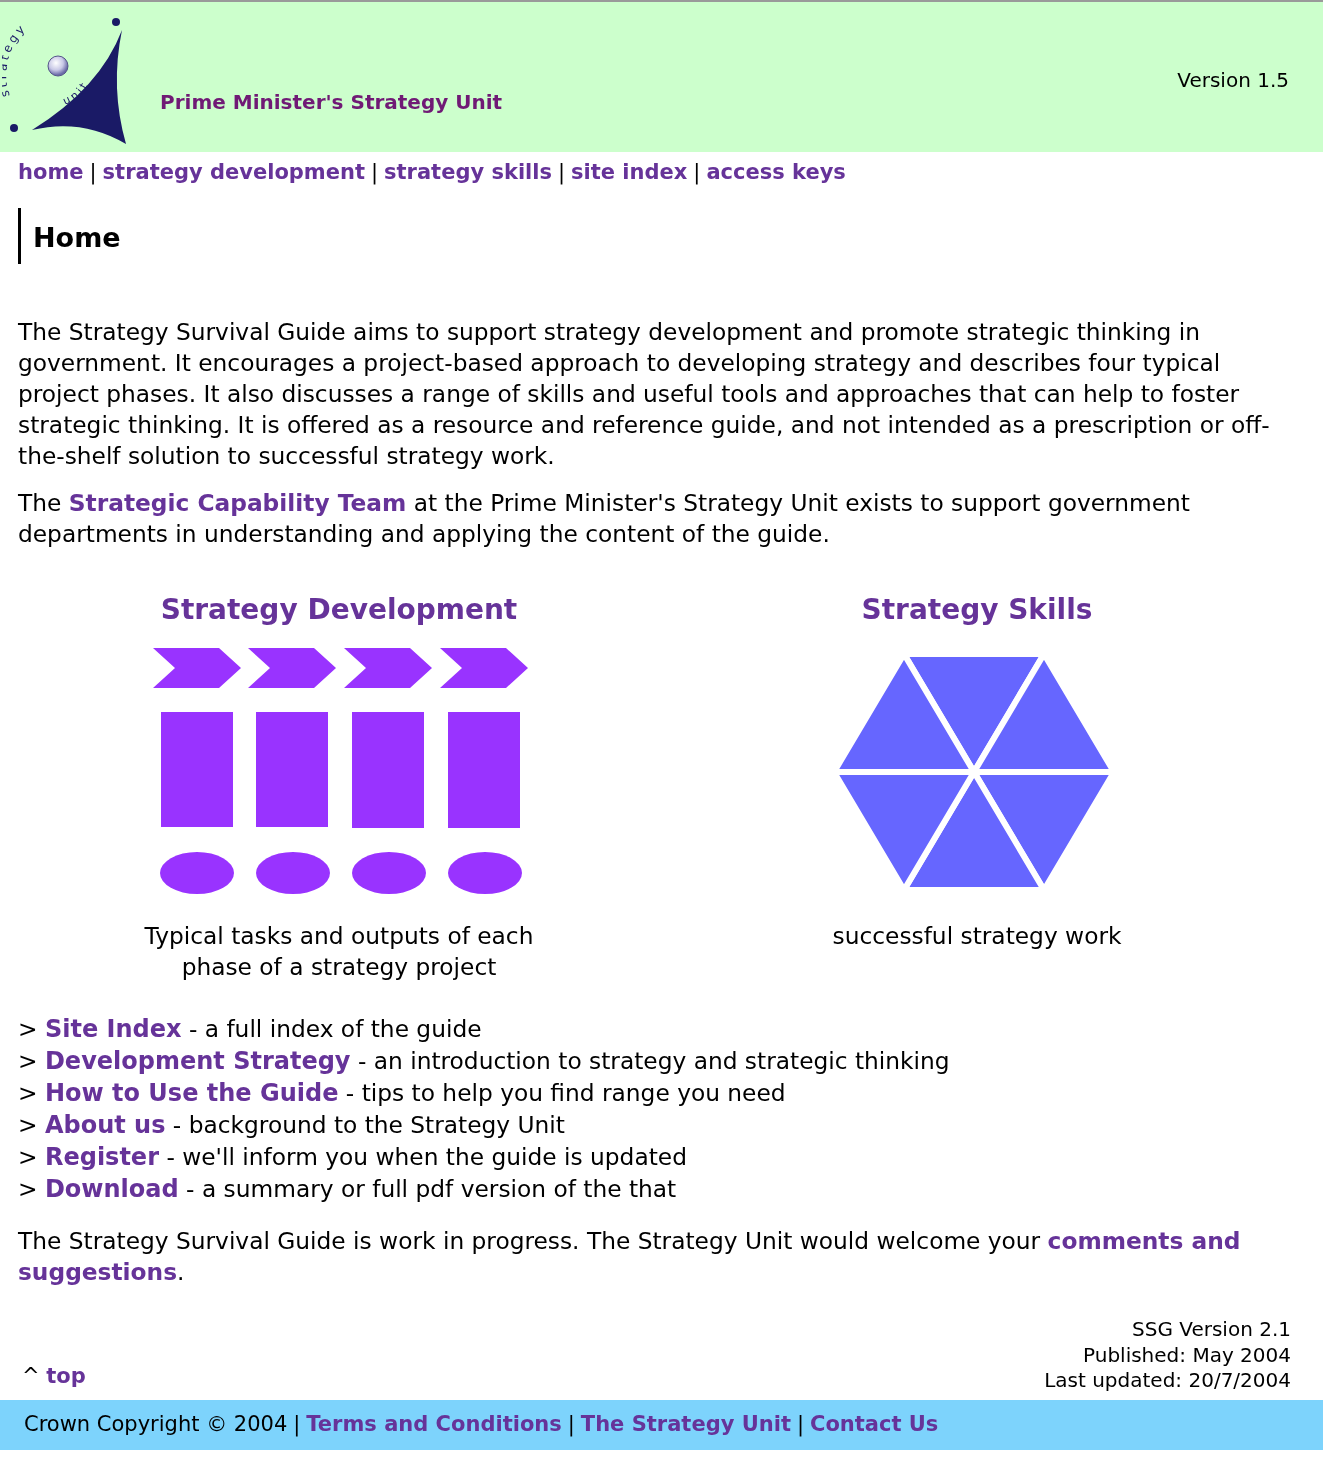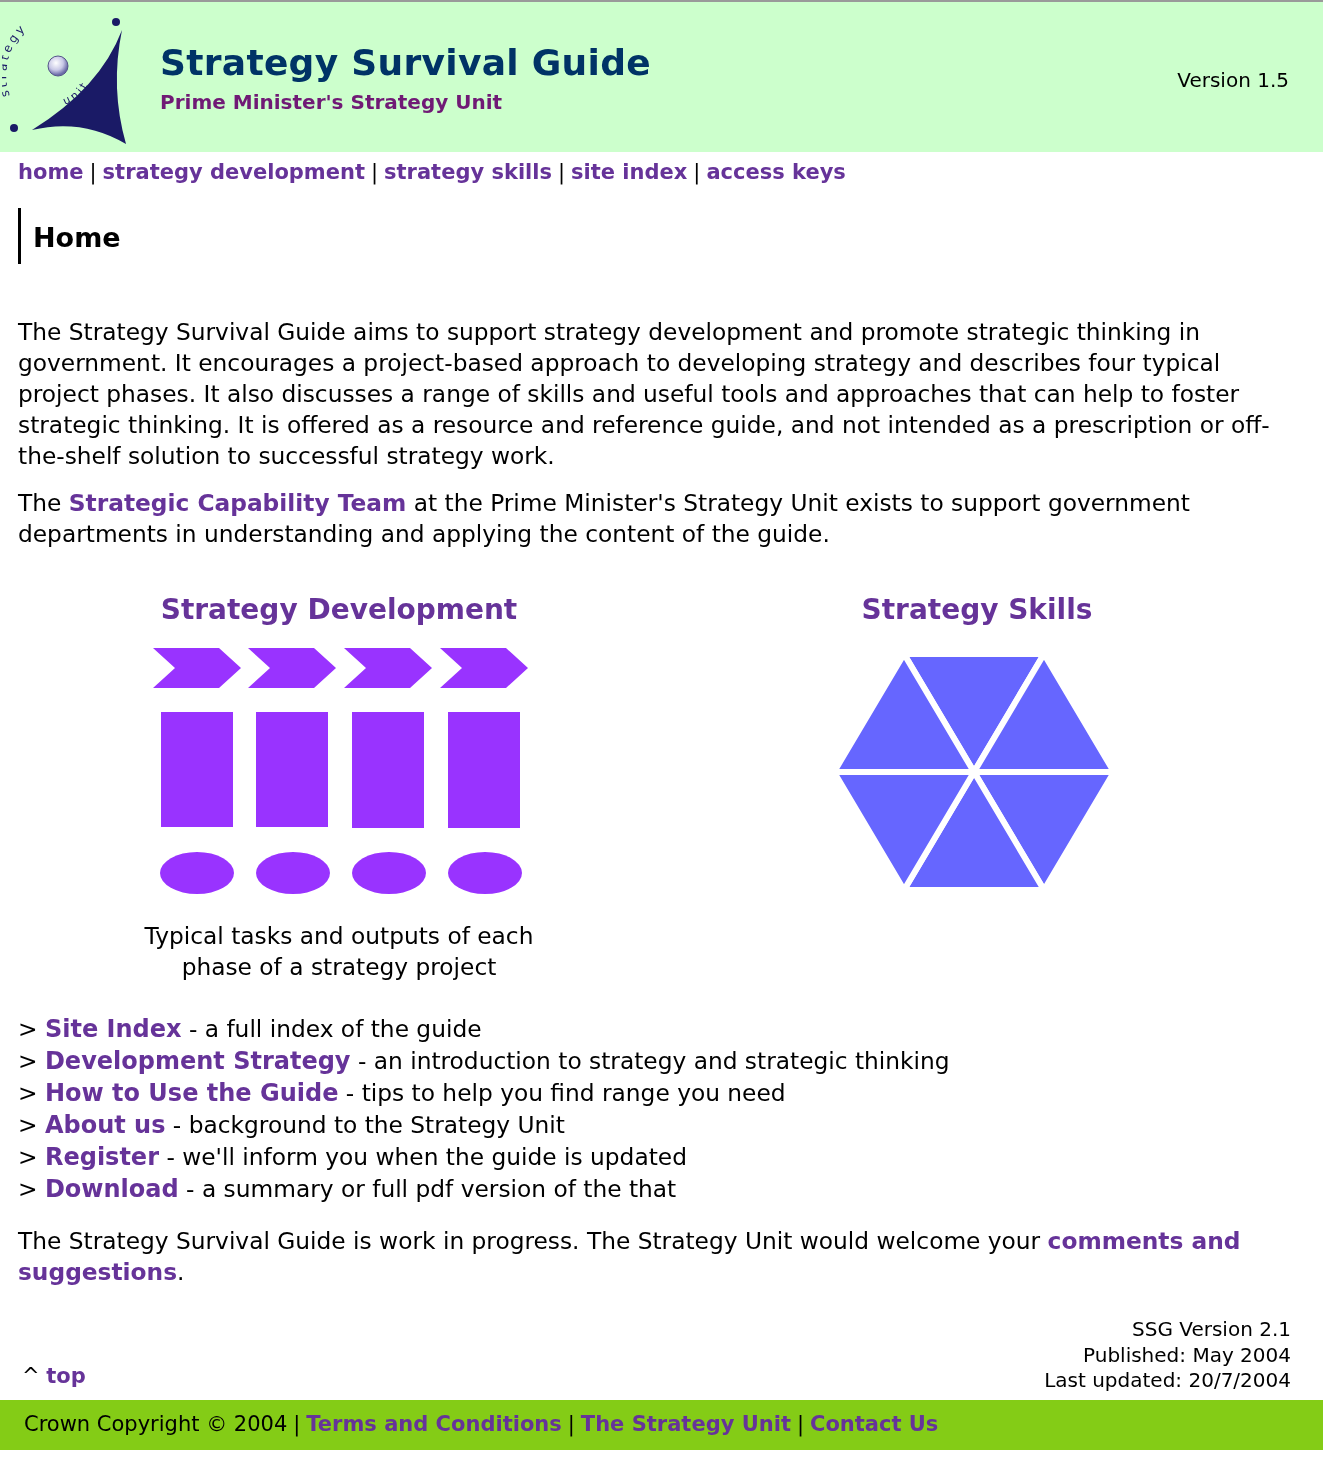--- a/index.html
+++ b/index.html
@@ -56,21 +56,21 @@
     }
     .links li { white-space: nowrap; }
     .links a { font-size: 24px; }
     .meta {
       position: absolute; right: 32px; top: 1317px; text-align: right;
       font-size: 20px; line-height: 25.5px;
     }
     .top-link { position: absolute; left: 22px; top: 1364px; font-size: 21px; }
     .footer {
       position: absolute; left: 0; top: 1400px; width: 1323px; height: 50px;
-      background: #84cc16;
+      background: #7dd3fc;
     }
     .footer .inner { position: absolute; left: 24px; top: 12px; font-size: 21px; white-space: nowrap; }
     .footer .sep { margin: 0 6px; }
   </style>
 </head>
 <body>
 
 <div class="topline"></div>
 
 <div class="header">
@@ -88,21 +88,20 @@
     <circle cx="56" cy="58" r="10" fill="url(#ballg)" stroke="#55558a" stroke-width="1"></circle>
     <path id="arcOuter" d="M14 100 A 62 62 0 0 1 102 16" fill="none"></path>
     <text font-size="12" fill="#1a1a66" font-family="DejaVu Sans, sans-serif" letter-spacing="3">
       <textPath href="#arcOuter" startOffset="8%">strategy</textPath>
     </text>
     <path id="arcInner" d="M58 98 A 40 40 0 0 0 90 64" fill="none"></path>
     <text font-size="11" fill="#1a1a66" font-family="DejaVu Sans, sans-serif" letter-spacing="3">
       <textPath href="#arcInner" startOffset="10%">unit</textPath>
     </text>
   </svg>
-  <h1 class="site-title">Strategy Survival Guide</h1>
   <div class="site-subtitle">Prime Minister's Strategy Unit</div>
   <div class="version">Version 1.5</div>
 </div>
 
 <div class="nav">
   <a href="#">home</a><span class="sep">|</span><a href="#">strategy development</a><span class="sep">|</span><a href="#">strategy skills</a><span class="sep">|</span><a href="#">site index</a><span class="sep">|</span><a href="#">access keys</a>
 </div>
 
 <div class="page-heading">
   <h1>Home</h1>
@@ -142,20 +141,21 @@
     <g fill="#6666ff" stroke="#ffffff" stroke-width="6" stroke-linejoin="miter">
       <polygon points="72,24 212,24 142,142"></polygon>
       <polygon points="212,24 282,142 142,142"></polygon>
       <polygon points="282,142 212,260 142,142"></polygon>
       <polygon points="212,260 72,260 142,142"></polygon>
       <polygon points="72,260 2,142 142,142"></polygon>
       <polygon points="2,142 72,24 142,142"></polygon>
     </g>
   </svg>
   <div class="caption">
+    <div>successful strategy work</div>
   </div>
 </div>
 
 <ul class="links">
   <li><span>&gt;</span> <a href="#">Site Index</a><span> - a full index of the guide</span></li>
   <li><span>&gt;</span> <a href="#">Development Strategy</a><span> - an introduction to strategy and strategic thinking</span></li>
   <li><span>&gt;</span> <a href="#">How to Use the Guide</a><span> - tips to help you find range you need</span></li>
   <li><span>&gt;</span> <a href="#">About us</a><span> - background to the Strategy Unit</span></li>
   <li><span>&gt;</span> <a href="#">Register</a><span> - we'll inform you when the guide is updated</span></li>
   <li><span>&gt;</span> <a href="#">Download</a><span> - a summary or full pdf version of the that</span></li>

